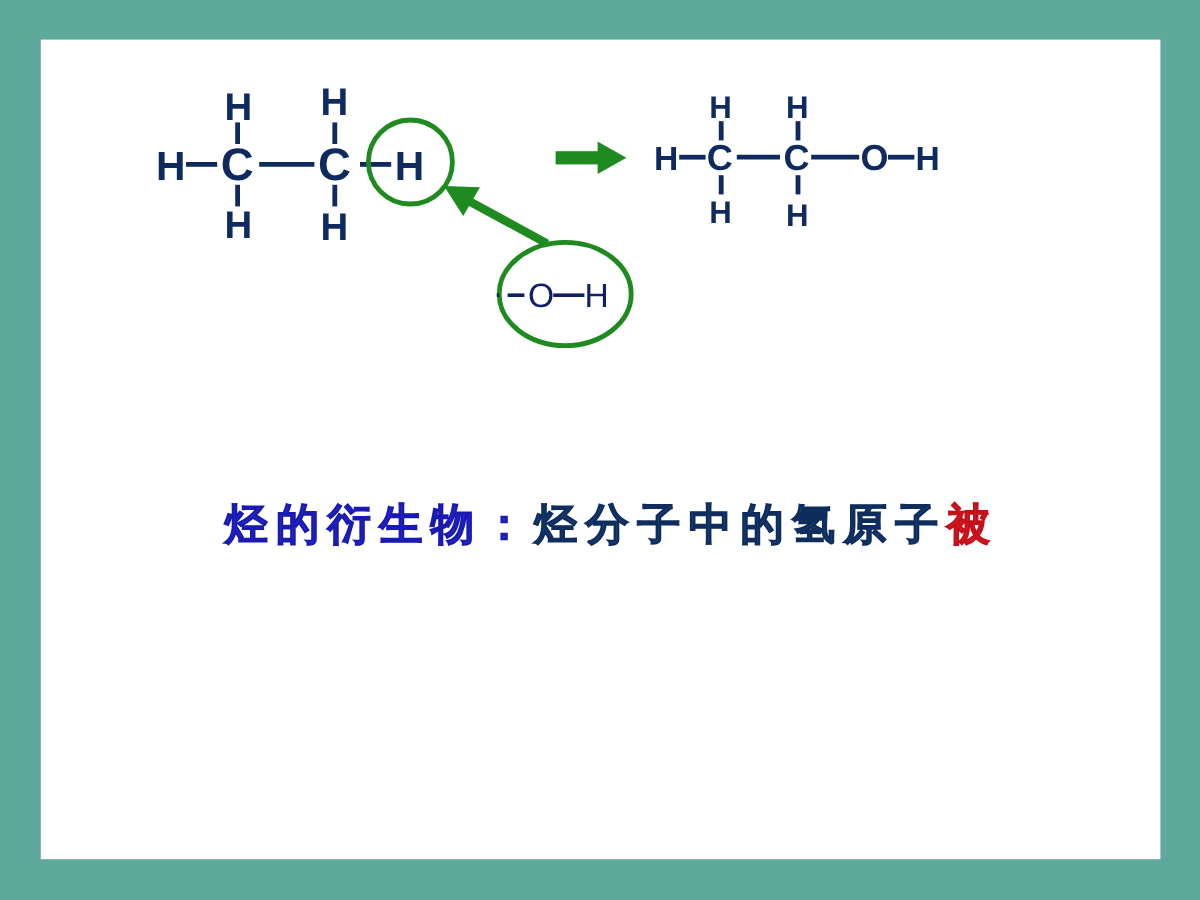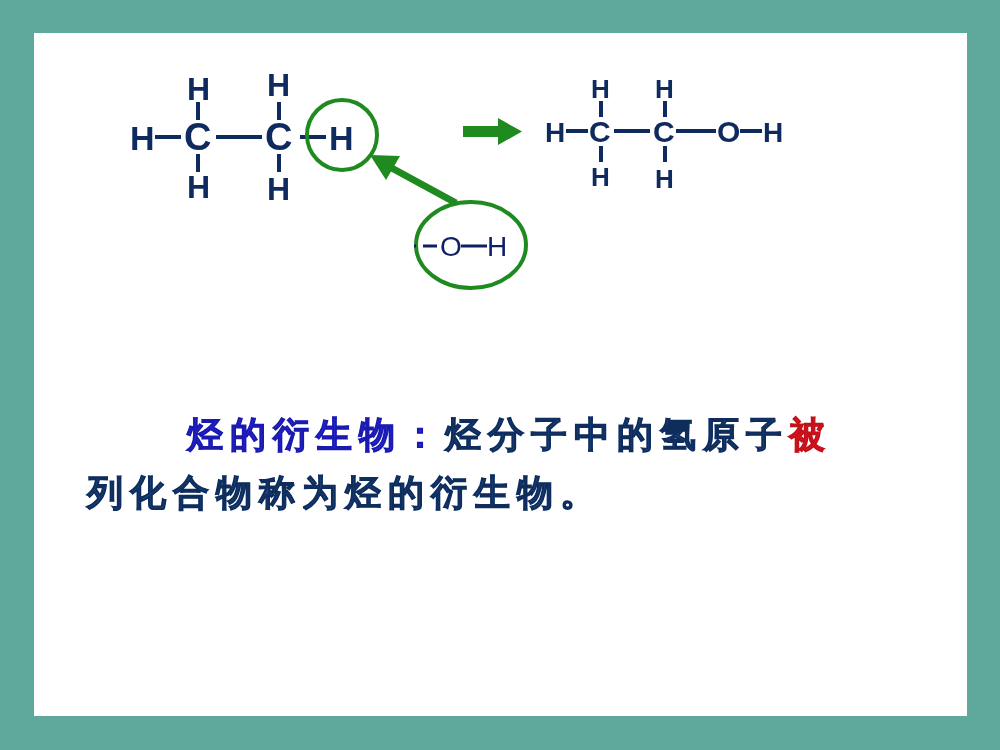--- a/index.html
+++ b/index.html
@@ -35,21 +35,21 @@
     left: 87px; top: 410px;
     width: 800px;
     font-size: 36px;
     line-height: 55px;
     font-weight: bold;
     letter-spacing: 7px;
     color: #1d4a86;
     -webkit-text-stroke: 1px #0e2d5c;
   }
   .para .line { display: block; white-space: nowrap; }
-  .para .indent { padding-left: 100px; font-family: Liberation Mono, monospace; }
+  .para .indent { padding-left: 100px; }
   .term { color: #2d2fe6; -webkit-text-stroke: 1px #1a1ab0; }
   .red { color: #f0242a; -webkit-text-stroke: 1px #c4101a; }
 </style>
 </head>
 <body>
 
 <div class="panel"></div>
 
 <svg class="diagram" viewBox="0 0 1000 750" xmlns="http://www.w3.org/2000/svg">
 
@@ -110,14 +110,13 @@
     <text class="atom" x="763" y="142" font-size="28">H</text>
     <text class="atom" x="591" y="98" font-size="26">H</text>
     <text class="atom" x="655" y="98" font-size="26">H</text>
     <text class="atom" x="591" y="186" font-size="26">H</text>
     <text class="atom" x="655" y="188" font-size="26">H</text>
   </g>
 </svg>
 
 <div class="para">
   <span class="line indent"><span class="term">烃的衍生物：</span><span>烃分子中的氢原子</span><span class="red">被</span></span>
-  <span class="line">列化合物称为烃的衍生物。</span>
 </div>
 
 </body></html>

